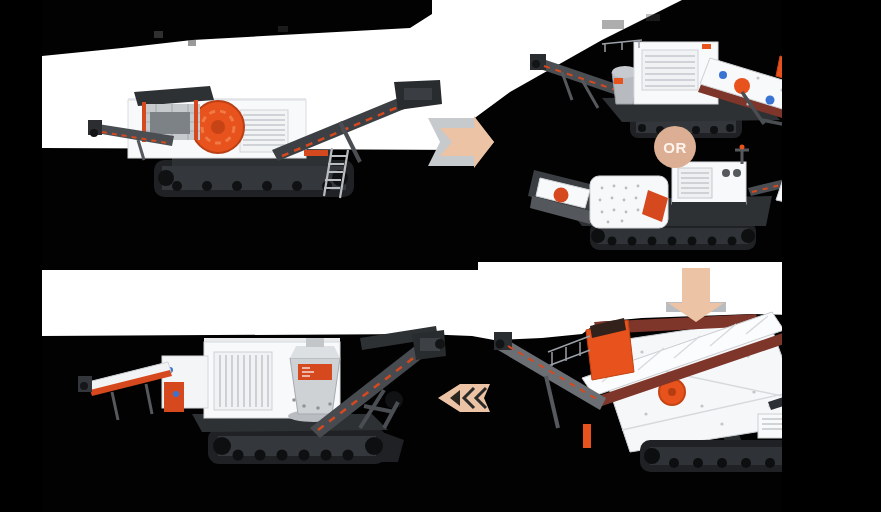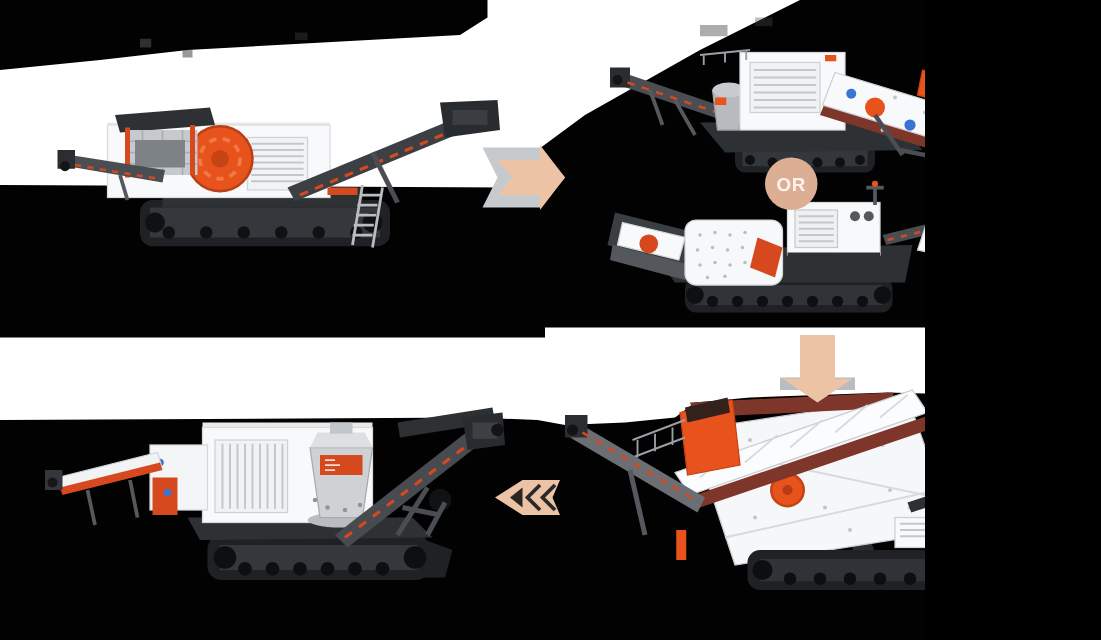--- a/index.html
+++ b/index.html
@@ -1,17 +1,17 @@
 <!DOCTYPE html>
 <html style="--background: #020202; --cutout-white: #ffffff; --arrow-tan: #ecc3a4; --badge-tan: #dcae94; --machine-orange: #e8521c; --accent-red: #d6491f; --maroon: #7e352a; --accent-blue: #3a74d2; --body-white: #f8f9fa; --chassis-dark: #2e3134; --track-dark: #1f2124; --steel-gray: #4a4e52; --light-gray: #c6cacd;"><head>
 <meta charset="utf-8">
 <style>
   html,body{margin:0;padding:0;background:#000;}
   .stage{position:relative;width:740px;height:512px;background:var(--background,#020202);overflow:hidden;
-         font-family:"Liberation Sans",sans-serif;}
+         font-family:"Liberation Sans",sans-serif;margin-left:42px;}
   svg{display:block}
   
   .f-bg{fill:var(--background)}
   .f-cut{fill:var(--cutout-white)}
   .f-tan{fill:var(--arrow-tan)}
   .f-badge{fill:var(--badge-tan)}
   .f-orange{fill:var(--machine-orange)}
   .f-red{fill:var(--accent-red)}
   .f-maroon{fill:var(--maroon)}
   .f-blue{fill:var(--accent-blue)}

